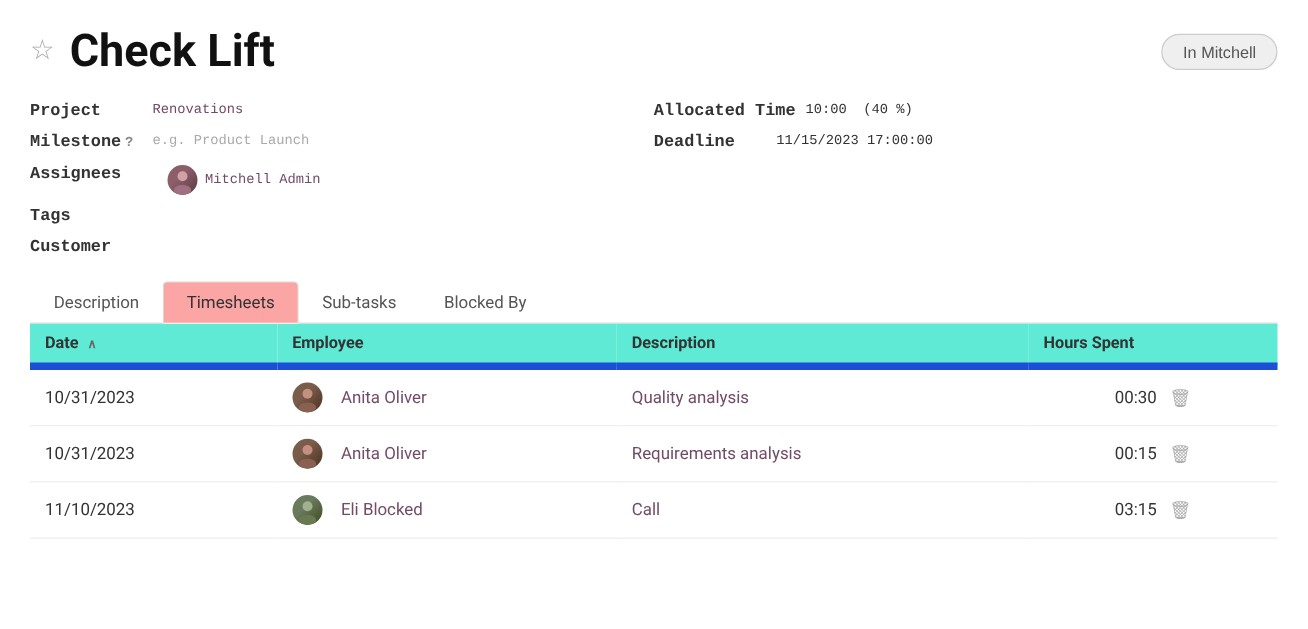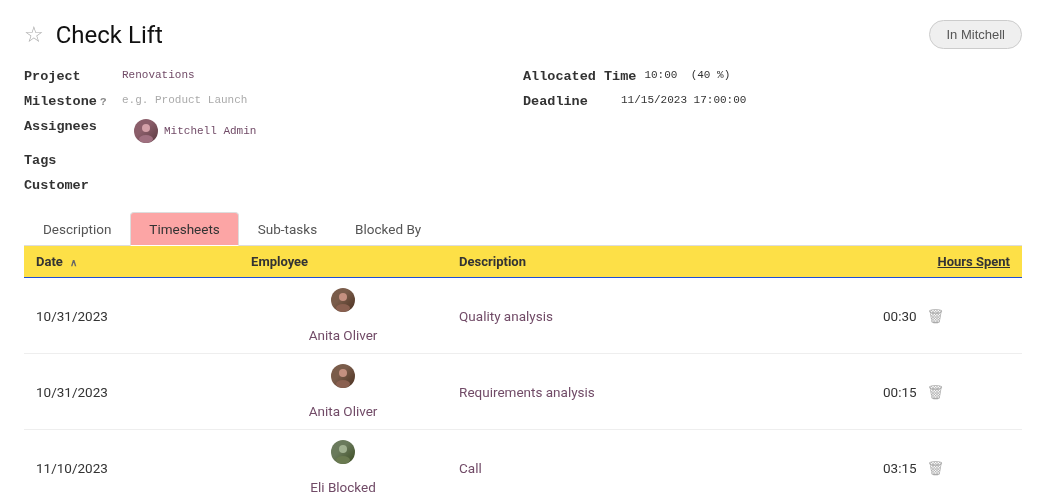--- a/index.html
+++ b/index.html
@@ -23,22 +23,22 @@
       align-items: center;
       gap: 12px;
     }
     .star-icon {
       font-size: 22px;
       color: #aaa;
       cursor: pointer;
       line-height: 1;
     }
     .page-title {
-      font-size: 24px;
-      font-weight: 400;
+      font-size: 36px;
+      font-weight: 700;
       color: #111;
     }
     .status-badge {
       border: 1px solid #ccc;
       border-radius: 20px;
       padding: 6px 16px;
       font-size: 13px;
       color: #555;
       cursor: pointer;
       white-space: nowrap;
@@ -147,33 +147,32 @@
 
     
     .table-section {
       margin-top: 0;
     }
     table {
       width: 100%;
       border-collapse: collapse;
     }
     thead tr {
-      background: #fde047;
-      border-bottom: 1px solid #1d4ed8;
+      background: #5eead4;
+      border-bottom: 6px solid #1d4ed8;
     }
     thead th {
       text-align: left;
       padding: 8px 12px;
       font-weight: 700;
       font-size: 13px;
       color: #333;
     }
     thead th.right {
-      text-align: right;
-      text-decoration: underline;
+      text-align: left;
     }
     thead th .sort-icon {
       margin-left: 4px;
       font-size: 10px;
       color: #666;
     }
     tbody tr {
       border-bottom: 1px solid #eee;
     }
     tbody tr:last-child {
@@ -184,21 +183,20 @@
       font-size: 13.5px;
       vertical-align: middle;
     }
     tbody td.right {
       text-align: right;
     }
     .td-employee {
       display: flex;
       align-items: center;
       gap: 15px;
-      flex-direction: column;
     }
     .td-link {
       color: #714B67;
       cursor: pointer;
     }
     .delete-icon {
       color: #aaa;
       cursor: pointer;
       font-size: 14px;
       margin-left: 6px;

